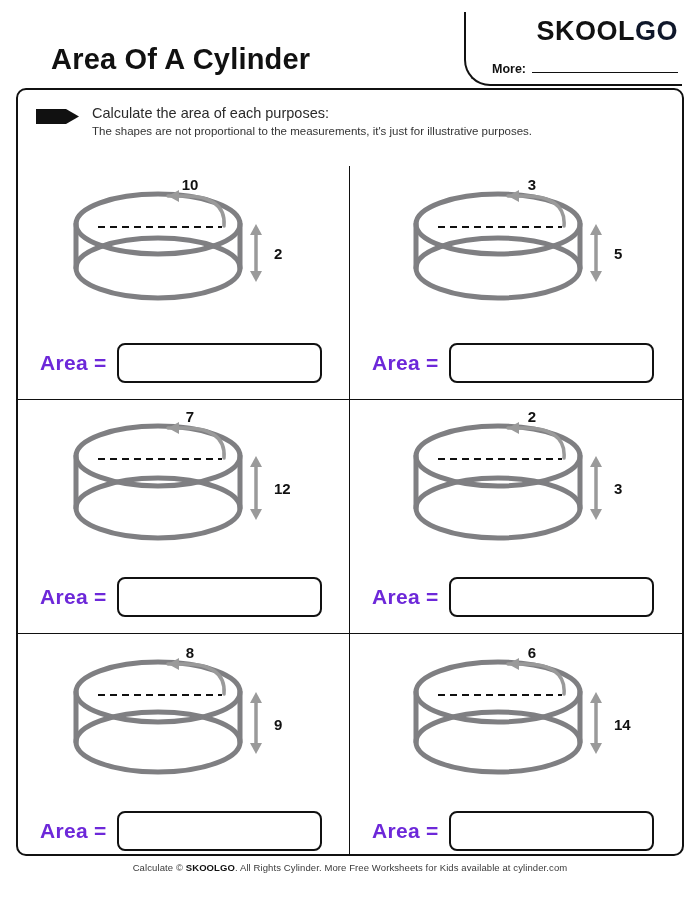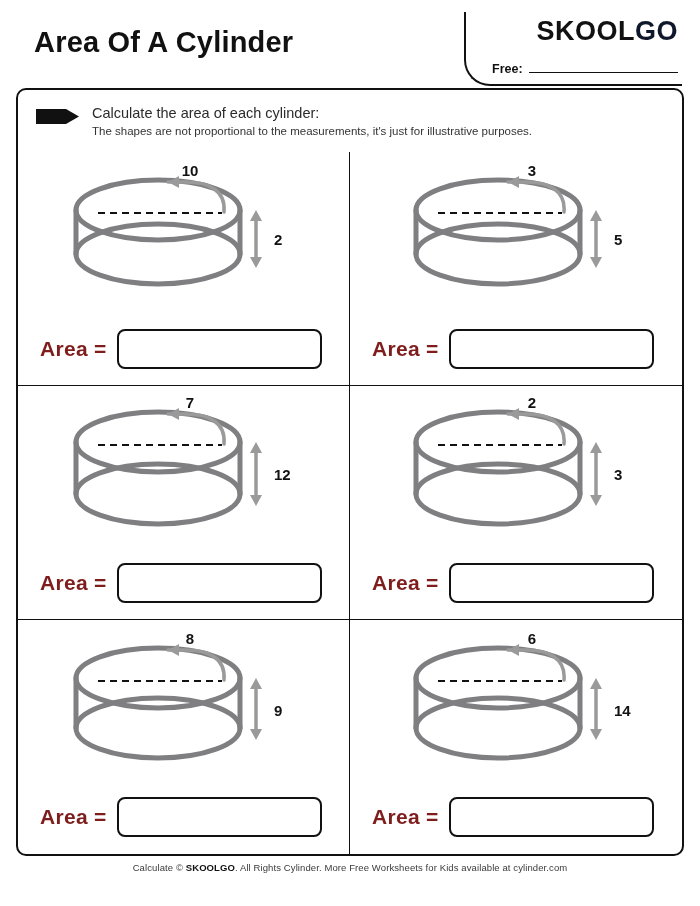--- a/index.html
+++ b/index.html
@@ -30,21 +30,21 @@
     padding: 0;
   }
   .worksheet-title {
     position: absolute;
     left: 34px;
     top: 26px;
     font-size: 29px;
     font-weight: bold;
     letter-spacing: 0.2px;
     color: #111;
-    margin: 0;
+    margin: 17px;
   }
   .brand-box {
     position: absolute;
     right: 18px;
     top: 12px;
     width: 218px;
     height: 74px;
     border: 2px solid #111;
     border-right: none;
     border-top: none;
@@ -120,21 +120,21 @@
     margin-left: 56px;
     font-size: 11.5px;
     color: #333;
     margin-top: 3px;
   }
 
   
   .grid {
     position: absolute;
     left: 0;
-    top: 62px;
+    top: 76px;
     width: 664px;
     height: 702px;
   }
   .cell {
     position: absolute;
     width: 332px;
     height: 234px;
     box-sizing: border-box;
   }
   .cell.c0 { left: 0;   top: 0; }
@@ -156,21 +156,21 @@
     position: relative;
     height: 58px;
     display: flex;
     align-items: center;
     padding-left: 22px;
     box-sizing: border-box;
   }
   .answer-label {
     font-size: 21px;
     font-weight: bold;
-    color: #7f1d1d;
+    color: #6d28d9;
     margin-right: 10px;
     letter-spacing: 0.3px;
   }
   .answer-box {
     width: 205px;
     height: 40px;
     border: 2px solid #111;
     border-radius: 8px;
     box-sizing: border-box;
     background: #fff;
@@ -213,32 +213,32 @@
 <div class="page">
 
   <div class="header">
     <h1 class="worksheet-title">Area Of A Cylinder</h1>
 
     <div class="brand-box"></div>
     <div class="brand-logo">
       <span>SKOOL</span><span class="go">GO</span>
     </div>
     <div class="name-row">
-      <span class="name-label">Free:</span>
+      <span class="name-label">More:</span>
       <span class="name-line"></span>
     </div>
   </div>
 
   <div class="frame">
 
     <div class="instructions">
       <svg class="arrow-flag" viewBox="0 0 44 17">
         <path d="M0 1 L30 1 L43 8.5 L30 16 L0 16 Z" fill="#111"></path>
       </svg>
-      <div class="instr-text">Calculate the area of each cylinder:</div>
+      <div class="instr-text">Calculate the area of each purposes:</div>
       <div class="instr-note">The shapes are not proportional to the measurements, it's just for illustrative purposes.</div>
     </div>
 
     <div class="grid">
 
       <div class="cell c0">
         <div class="shape-wrap">
           <svg width="332" height="168" viewBox="0 0 332 168">
             <g fill="none" stroke="#7f7f82" stroke-width="5" stroke-linecap="round">
               <ellipse cx="140" cy="102" rx="82" ry="30"></ellipse>

